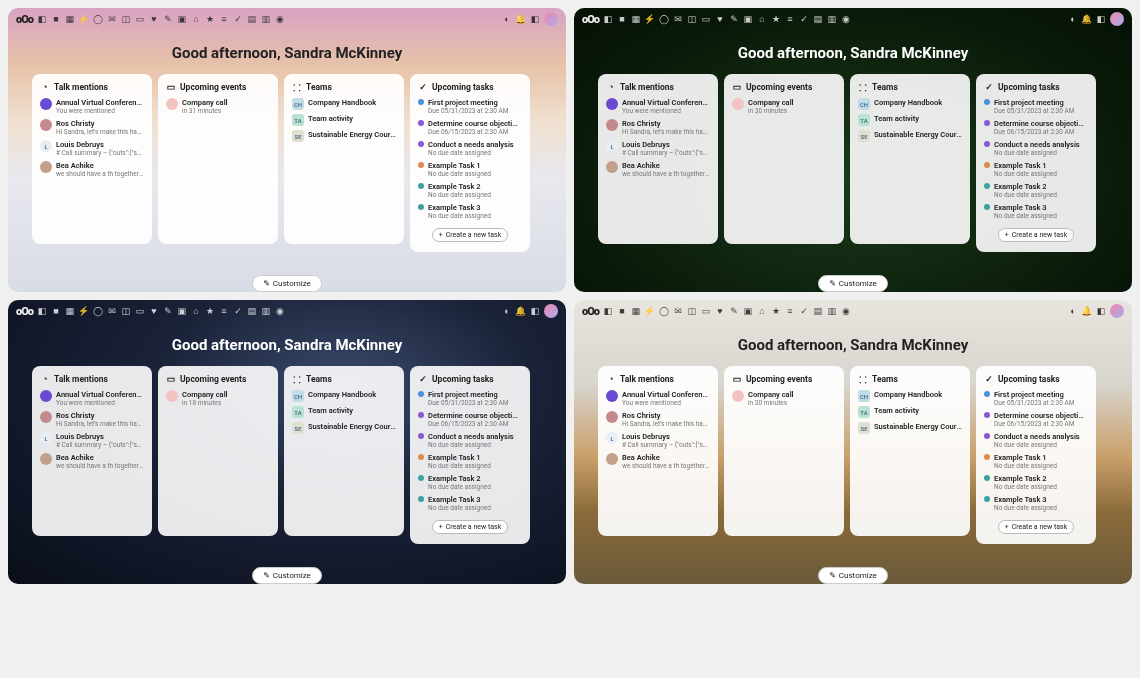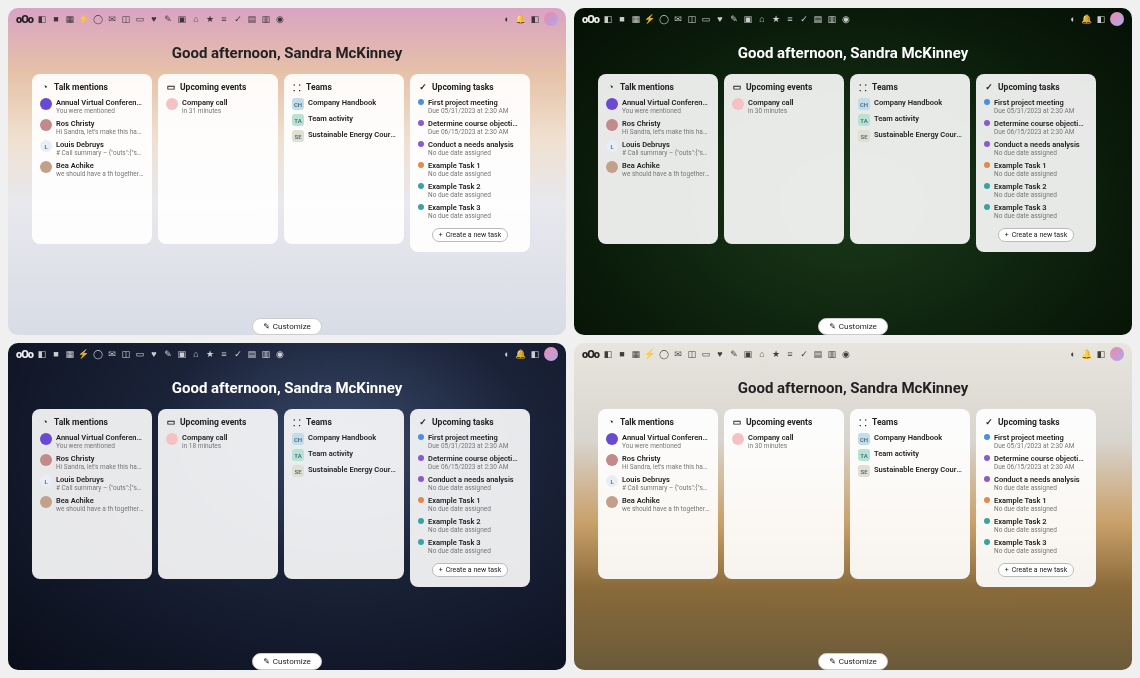--- a/index.html
+++ b/index.html
@@ -7,21 +7,21 @@
     font-family: -apple-system, BlinkMacSystemFont, "Segoe UI", Roboto, sans-serif;
     background: #f0f0f0;
     padding: 8px;
   }
   .grid {
     display: grid;
     grid-template-columns: 1fr 1fr;
     grid-template-rows: 1fr 1fr;
     gap: 8px;
     width: 1124px;
-    height: 662px;
+    height: 576px;
   }
   .pane {
     border-radius: 10px;
     overflow: hidden;
     position: relative;
     display: flex;
     flex-direction: column;
   }
   
   .bg-a { background: linear-gradient(to bottom, #d9a3c4 0%, #e6c2a8 20%, #f0e0d0 40%, #e8e8ee 60%, #d8dce6 100%); }

